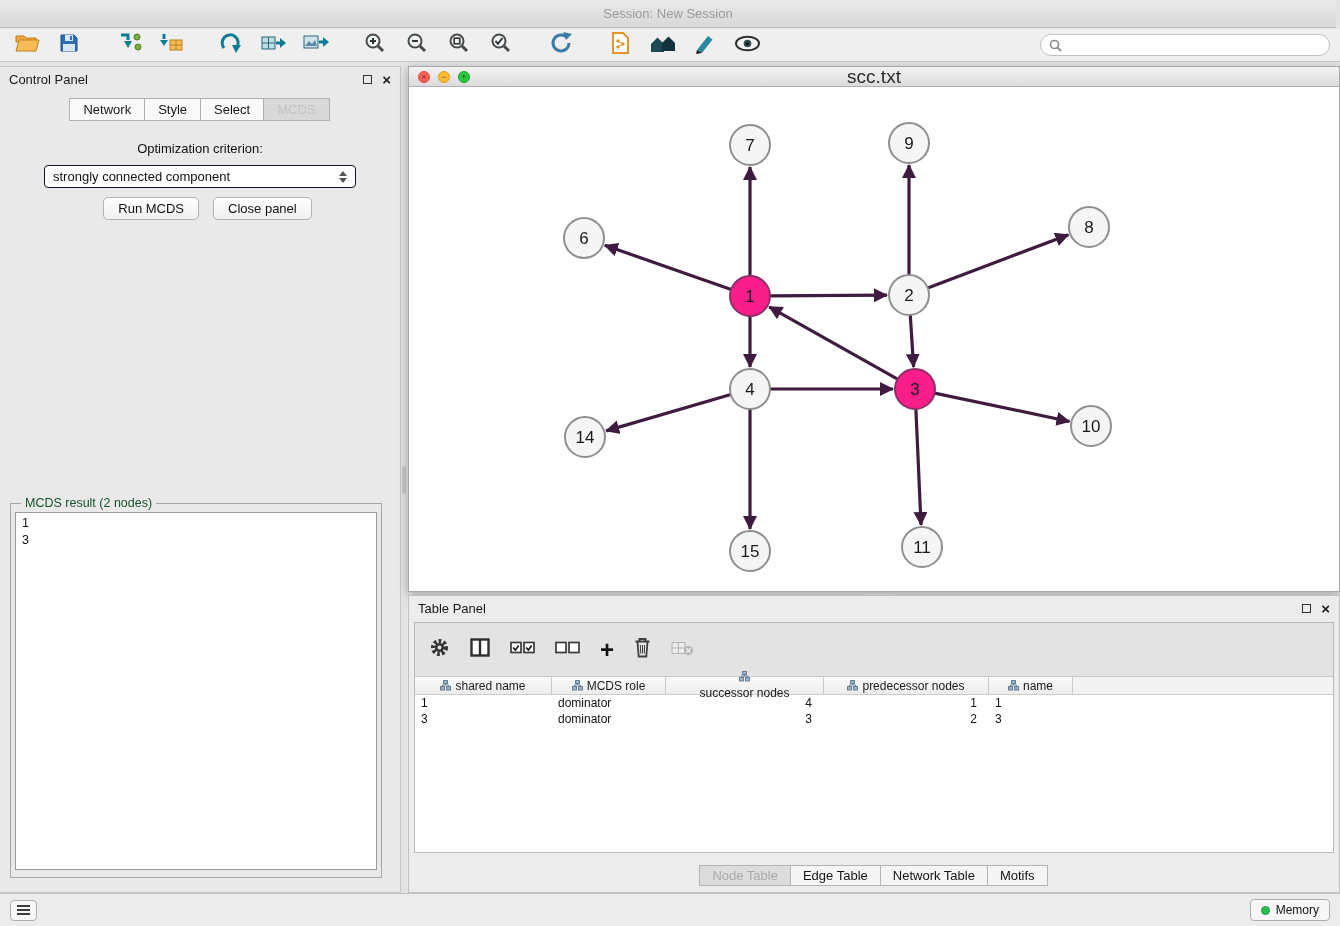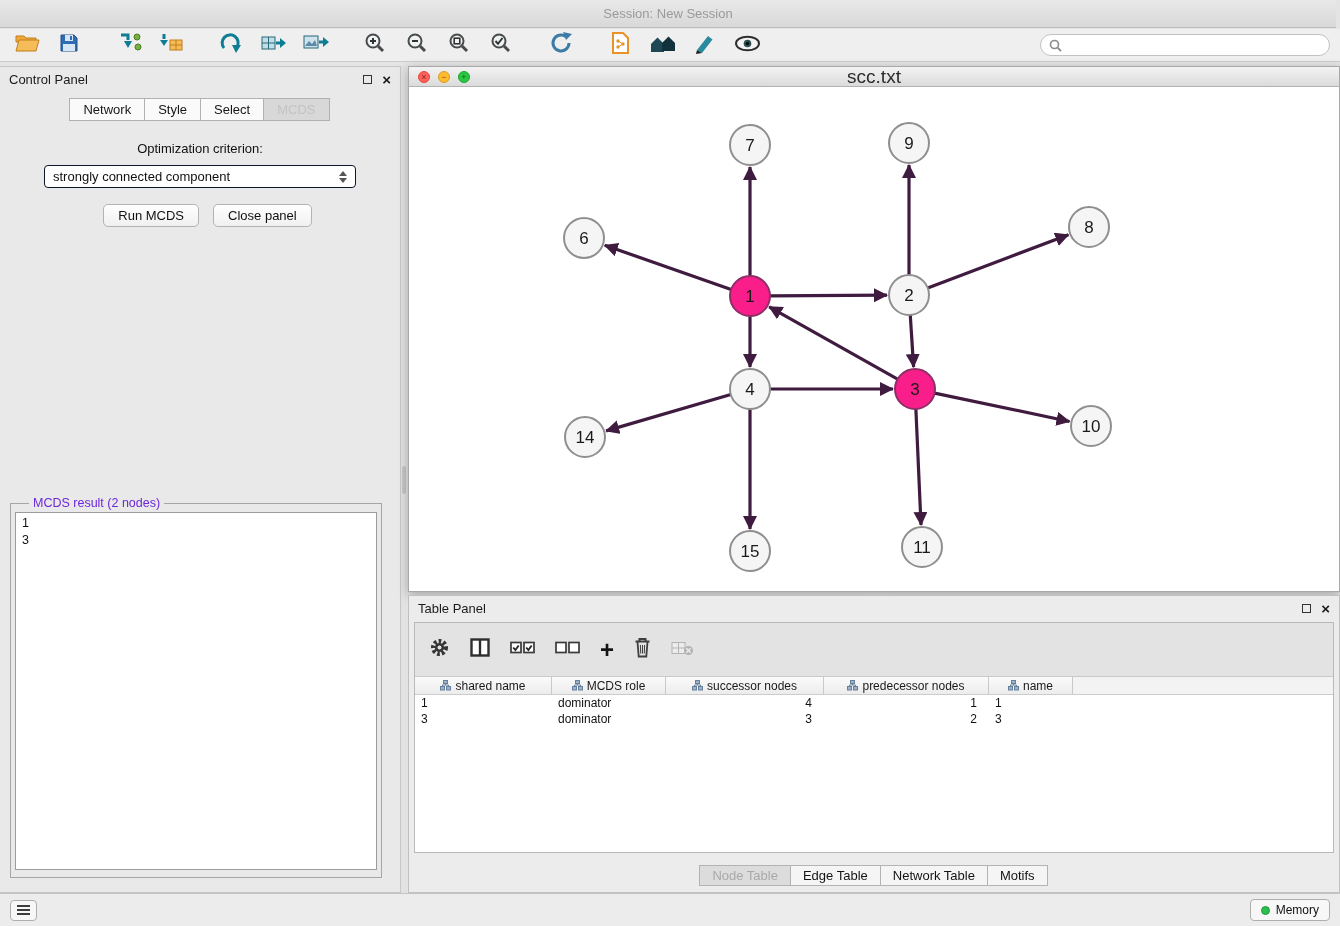--- a/index.html
+++ b/index.html
@@ -45,30 +45,30 @@
   }
   .cp-tab.active { background:#d8d8d8; color:#c3c3c3; }
   .cp-opt-label { text-align:center; margin-top:20px; font-size:13px; }
   .cp-select {
     width:312px; height:23px; margin:9px auto 0; background:#fff; border:1px solid #0f172a;
     border-radius:4px; display:flex; align-items:center; font-size:13px; padding:0 8px;
   }
   .stepper { margin-left:auto; display:flex; flex-direction:column; gap:2px; }
   .tri-up { width:0; height:0; border-left:4px solid transparent; border-right:4px solid transparent; border-bottom:5px solid #555; }
   .tri-down { width:0; height:0; border-left:4px solid transparent; border-right:4px solid transparent; border-top:5px solid #555; }
-  .cp-buttons { display:flex; justify-content:center; gap:14px; margin-top:16px;padding-left:15px; }
+  .cp-buttons { display:flex; justify-content:center; gap:14px; margin-top:9px;padding-left:15px; }
   .btn {
     font-size:13px; padding:3px 14px; background:linear-gradient(#ffffff,#f0f0f0);
     border:1px solid #b3b3b3; border-radius:5px; color:#111;
   }
   .mcds-fieldset {
     position:absolute; left:10px; right:18px; top:429px; bottom:14px;
     border:1px solid #a6a6a6; margin:0; padding:0;
   }
-  .mcds-fieldset legend { font-size:12.5px; padding:0 4px; margin-left:18px; color:#6d28d9; }
+  .mcds-fieldset legend { font-size:12.5px; padding:0 4px; margin-left:10px; color:#14532d; }
   .result-box {
     position:absolute; left:4px; right:4px; top:2px; bottom:7px;
     background:#fff; border:1px solid #9c9c9c; font-size:12.5px; line-height:17px;
     padding:2px 6px; white-space:pre-line; overflow:hidden;
   }
   .v-splitter { position:absolute; top:3px; bottom:0; left:401px; width:6px; background:#e2e2e2; }
   .v-splitter::after { content:""; position:absolute; top:400px; left:1px; width:4px; height:28px; background:#c6c6c6; border-radius:2px; }
   
   .right-region { position:absolute; left:407px; top:0; right:0; bottom:0; }
   .network-window {
@@ -509,21 +509,21 @@
               <span class="th-icon">
                 <svg width="11" height="11" viewBox="0 0 11 11">
                   <rect x="3.5" y="0.5" width="4" height="3" fill="#9fb3c8" stroke="#66809c"></rect>
                   <path d="M5.5 3.5 v1.5 M2.5 6.5 V5 h6 v1.5" stroke="#66809c" fill="none"></path>
                   <rect x="0.5" y="6.5" width="4" height="3.5" fill="#9fb3c8" stroke="#66809c"></rect>
                   <rect x="6.5" y="6.5" width="4" height="3.5" fill="#9fb3c8" stroke="#66809c"></rect>
                 </svg>
               </span>
               <span>MCDS role</span>
             </div>
-            <div class="th" style="width: 158px;">
+            <div class="th" style="width: 158px; flex-direction: column;">
               <span class="th-icon">
                 <svg width="11" height="11" viewBox="0 0 11 11">
                   <rect x="3.5" y="0.5" width="4" height="3" fill="#9fb3c8" stroke="#66809c"></rect>
                   <path d="M5.5 3.5 v1.5 M2.5 6.5 V5 h6 v1.5" stroke="#66809c" fill="none"></path>
                   <rect x="0.5" y="6.5" width="4" height="3.5" fill="#9fb3c8" stroke="#66809c"></rect>
                   <rect x="6.5" y="6.5" width="4" height="3.5" fill="#9fb3c8" stroke="#66809c"></rect>
                 </svg>
               </span>
               <span>successor nodes</span>
             </div>

